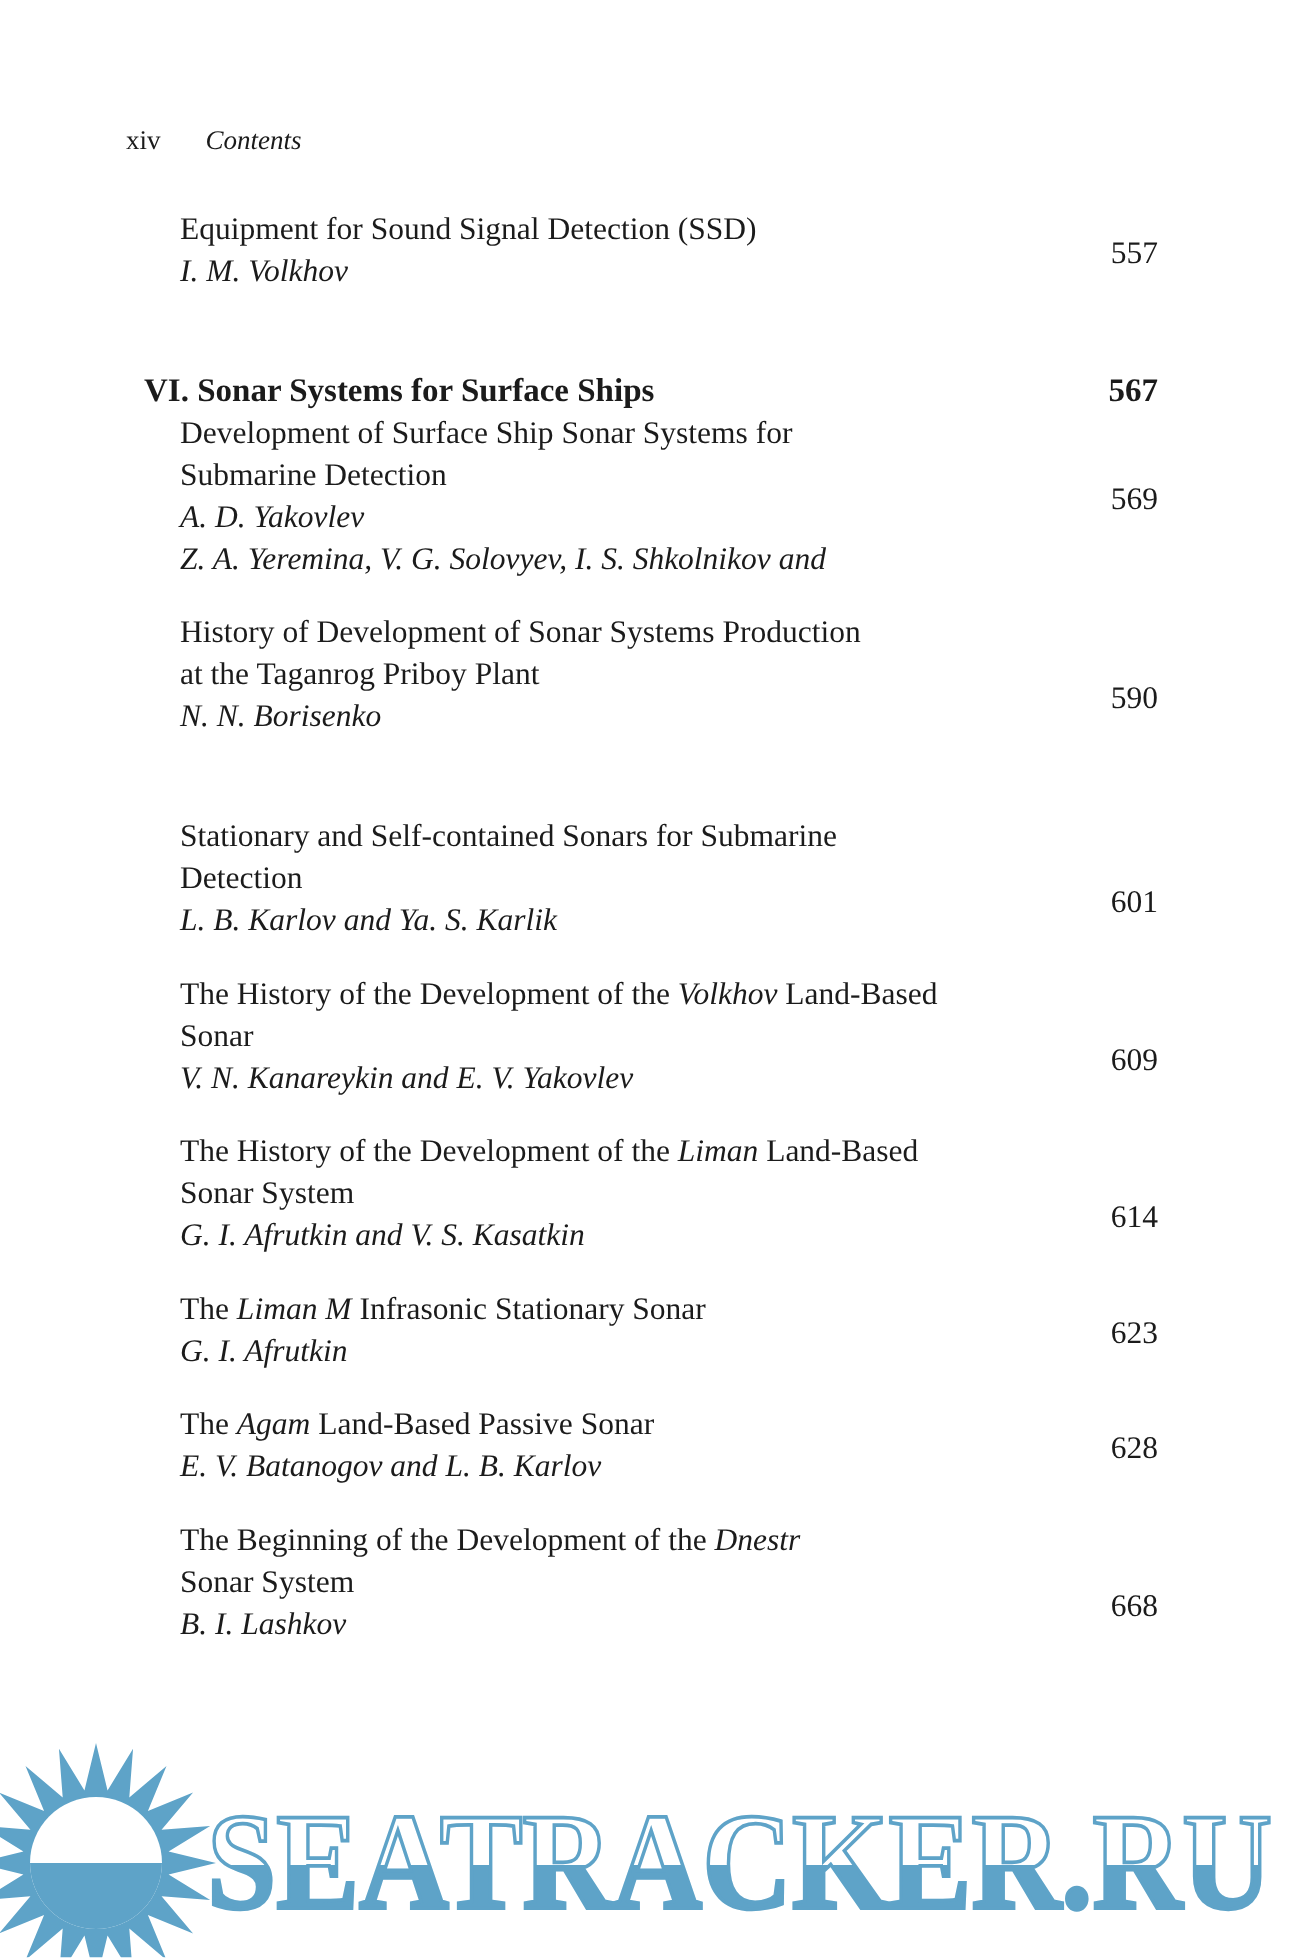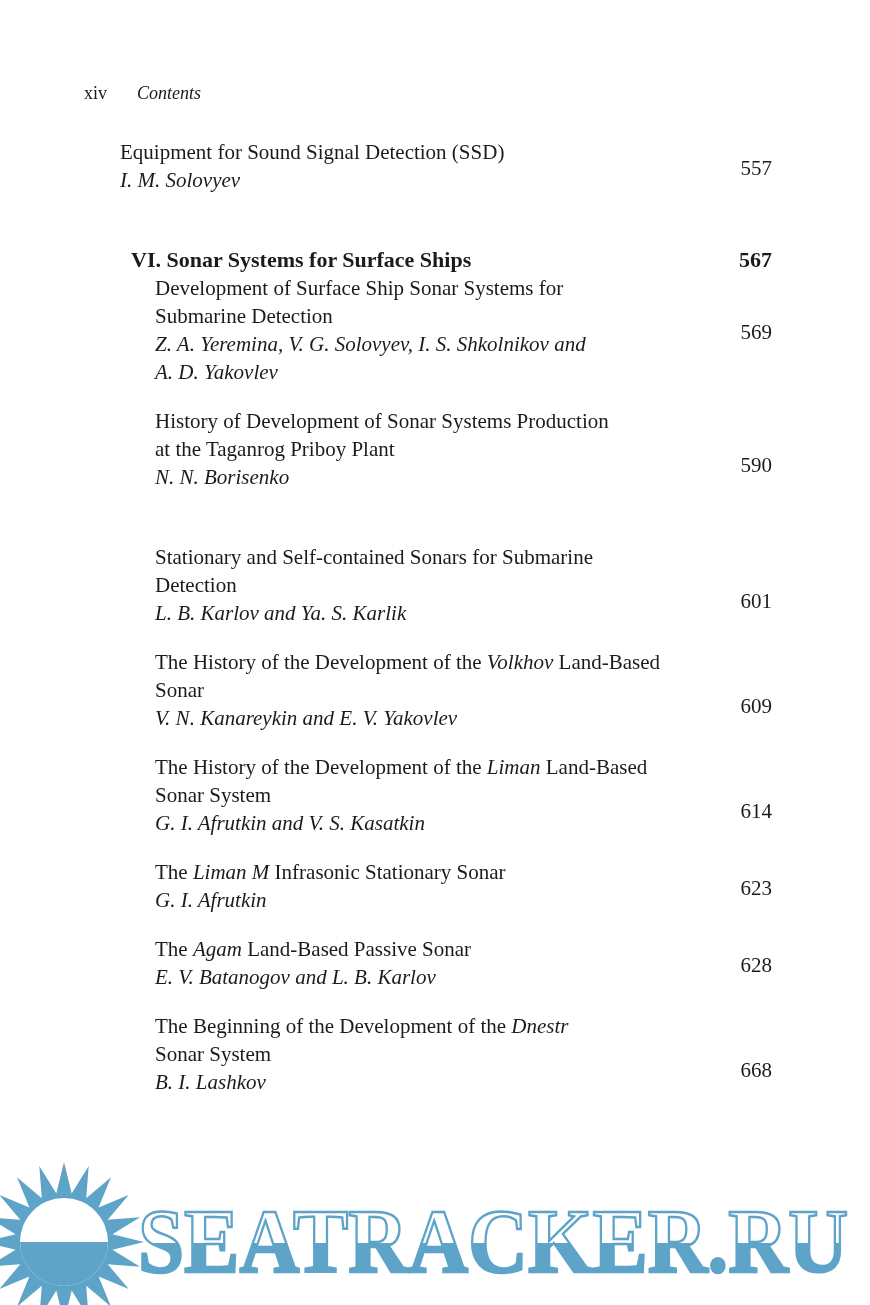--- a/index.html
+++ b/index.html
@@ -14,21 +14,21 @@
   .page-header {
     position:absolute; top:82px; left:84px;
     display:flex; gap:30px;
     font-size:18px; line-height:22px;
   }
   .running-head { font-style:italic; }
   .toc {
     position:absolute; top:138px; left:96px;
     width:676px; z-index:1;
   }
-  .toc-section + .toc-section { margin-top:52px;margin-left:35px; }
+  .toc-section + .toc-section { margin-top:52px; }
   .section-heading {
     display:flex; justify-content:space-between;
     font-weight:bold; font-size:22px; line-height:28px;
     white-space:nowrap;
   }
   .toc-entry { padding-left:24px; }
   .toc-entry + .toc-entry { margin-top:21px; }
   .title-line {
     position:relative;
     font-size:21px; line-height:28px;
@@ -56,33 +56,33 @@
 
 <header class="page-header">
   <span class="folio">xiv</span>
   <span class="running-head">Contents</span>
 </header>
 
 <main class="toc">
     <section class="toc-section">
       <div class="toc-entry">
         <div class="title-line"><span class="seg">Equipment for Sound Signal Detection (SSD)</span><span class="page-num">557</span></div>
-        <div class="author-line">I. M. Solovyev</div>
+        <div class="author-line">I. M. Volkhov</div>
       </div>
     </section>
     <section class="toc-section">
       <div class="section-heading">
         <span class="section-title">VI. Sonar Systems for Surface Ships</span>
         <span class="section-page">567</span>
       </div>
       <div class="toc-entry">
         <div class="title-line"><span class="seg">Development of Surface Ship Sonar Systems for</span></div>
         <div class="title-line"><span class="seg">Submarine Detection</span><span class="page-num">569</span></div>
+        <div class="author-line">A. D. Yakovlev</div>
         <div class="author-line">Z. A. Yeremina, V. G. Solovyev, I. S. Shkolnikov and</div>
-        <div class="author-line">A. D. Yakovlev</div>
       </div>
       <div class="toc-entry">
         <div class="title-line"><span class="seg">History of Development of Sonar Systems Production</span></div>
         <div class="title-line"><span class="seg">at the Taganrog Priboy Plant</span><span class="page-num">590</span></div>
         <div class="author-line">N. N. Borisenko</div>
       </div>
     </section>
     <section class="toc-section">
       <div class="toc-entry">
         <div class="title-line"><span class="seg">Stationary and Self-contained Sonars for Submarine</span></div>

